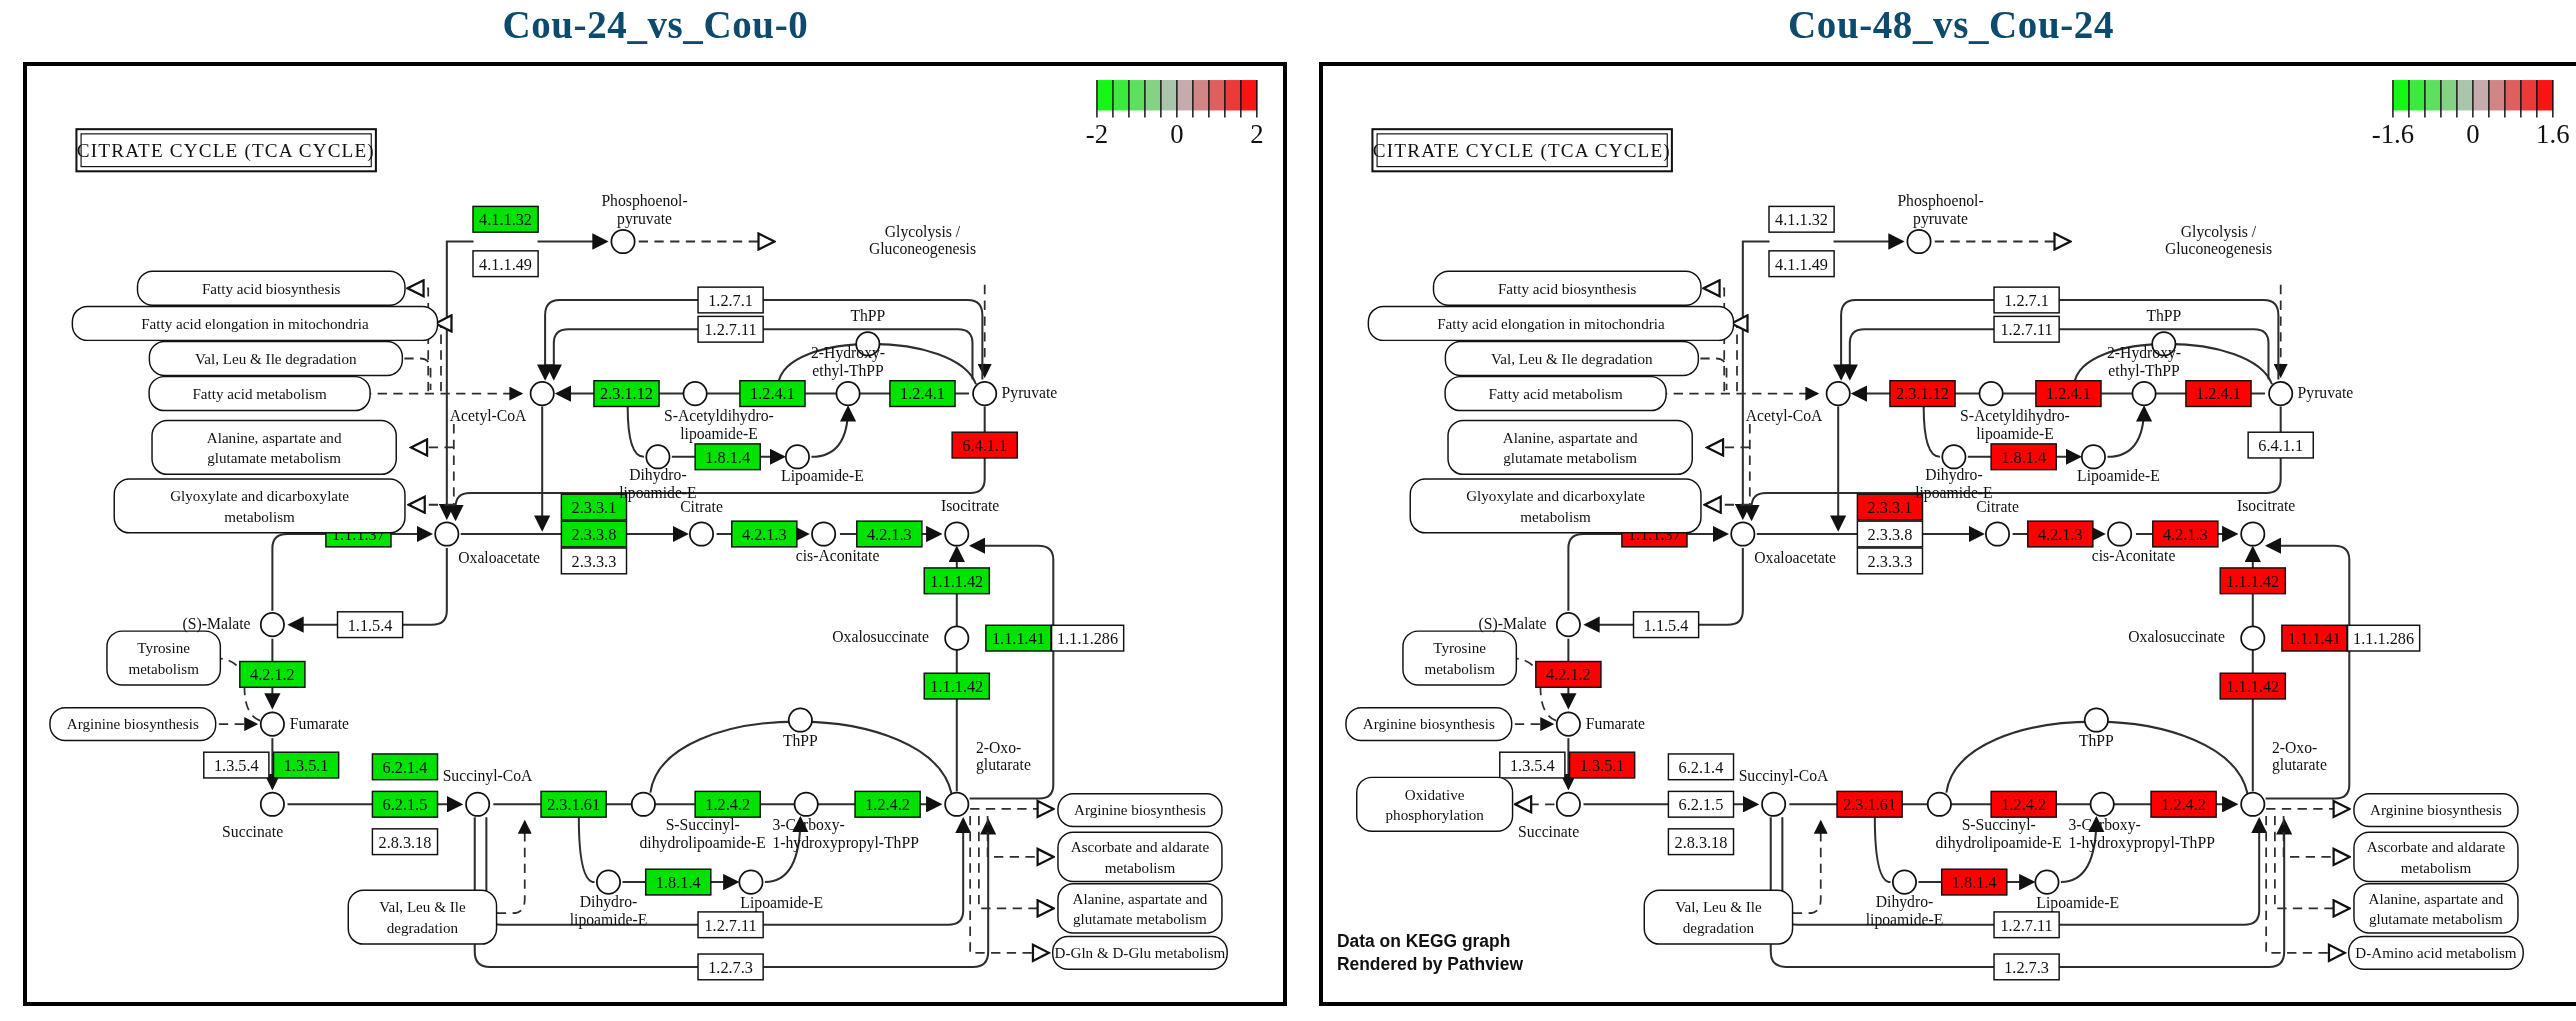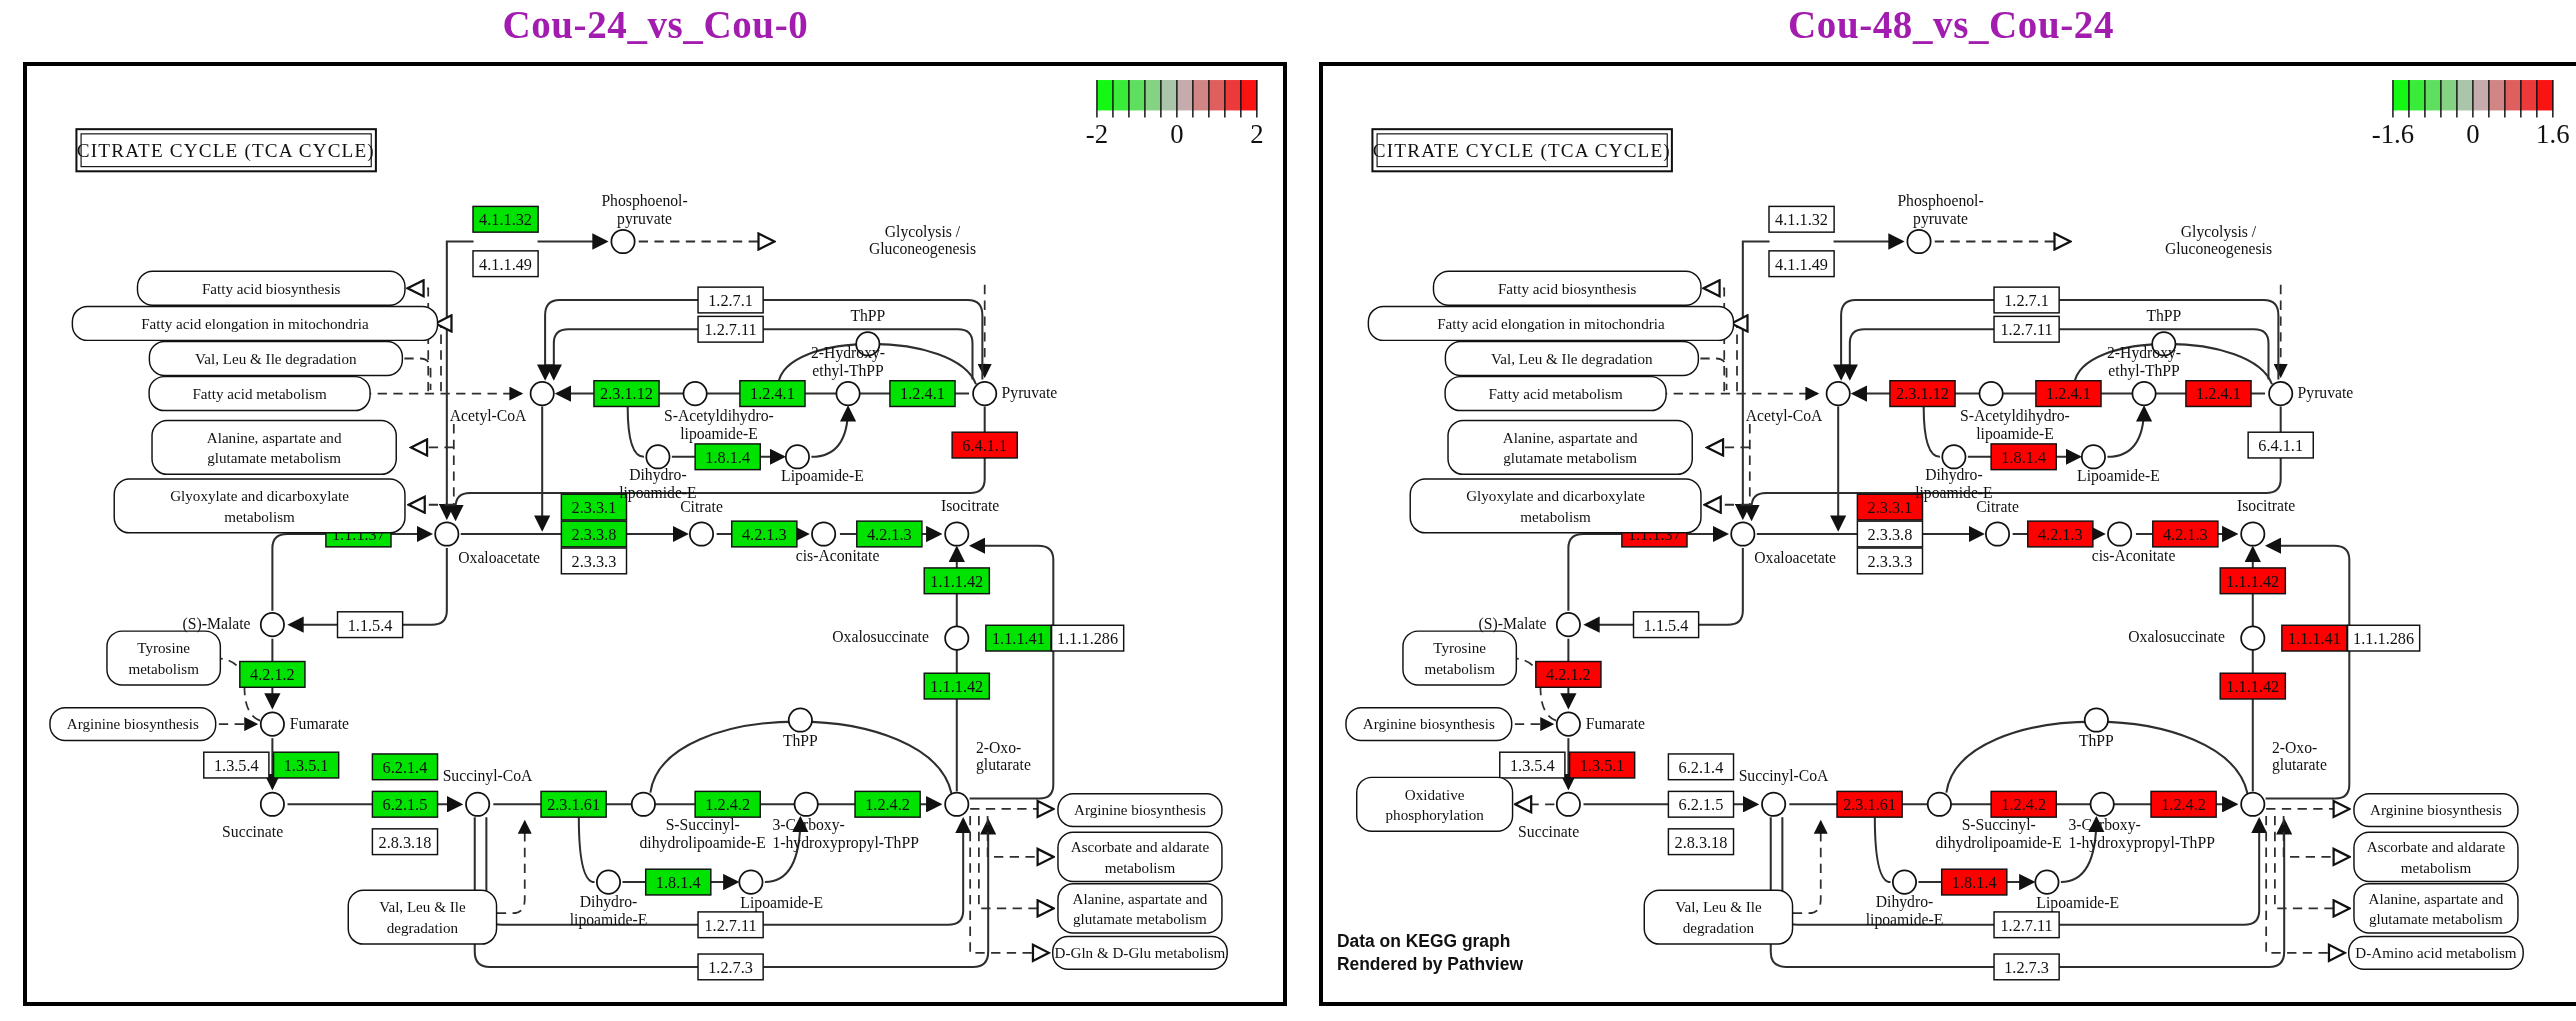--- a/index.html
+++ b/index.html
@@ -2,21 +2,21 @@
 <html style="font-size:9.4px"><head>
 <meta charset="utf-8">
 <style>
   html,body{margin:0;padding:0;}
   body{
     width:2576px;height:1022px;position:relative;background:#ffffff;
     font-family:"Liberation Serif",serif;
   }
   .panel-title{
     position:absolute;top:2.3px;width:1264px;text-align:center;
-    font-family:"Liberation Serif",serif;font-weight:bold;font-size:39px;color:#a21caf;
+    font-family:"Liberation Serif",serif;font-weight:bold;font-size:39px;color:#0c4a6e;
     letter-spacing:0.6px;
   }
   .panel{
     position:absolute;top:62px;width:1264px;height:944px;
     border:4.1px solid #000;background:#fff;box-sizing:border-box;
   }
   .panel svg{display:block;width:100%;height:100%;}
   text{font-family:"Liberation Serif",serif;fill:#111;}
   .ec-text{font-size:28px;}
   .cmp-text{font-size:27px;}

